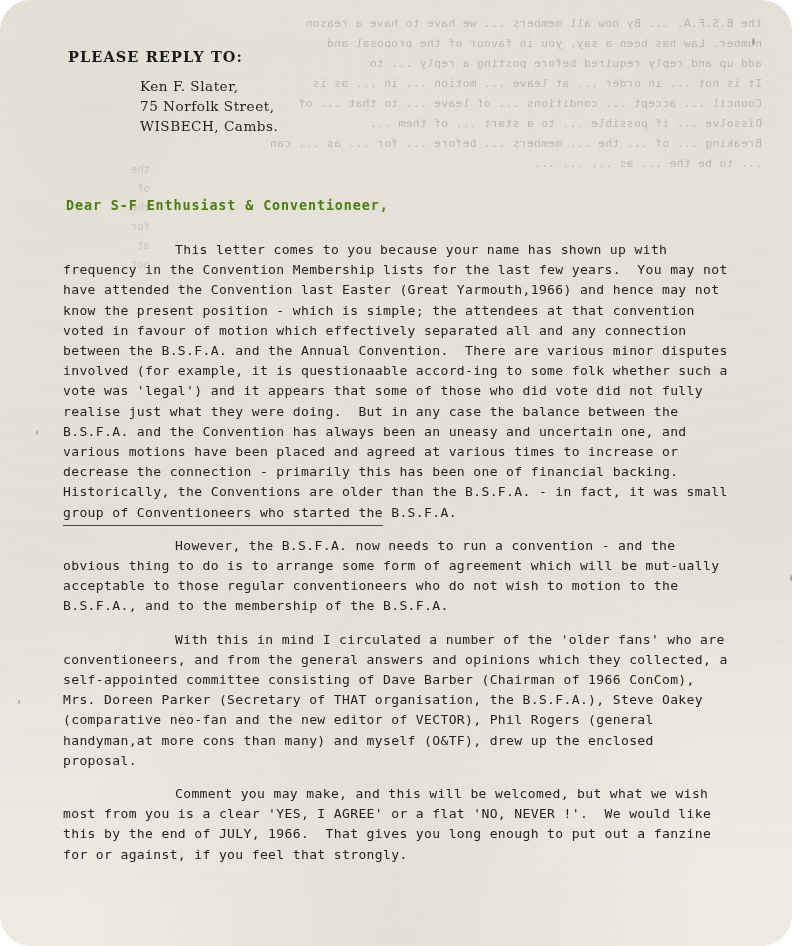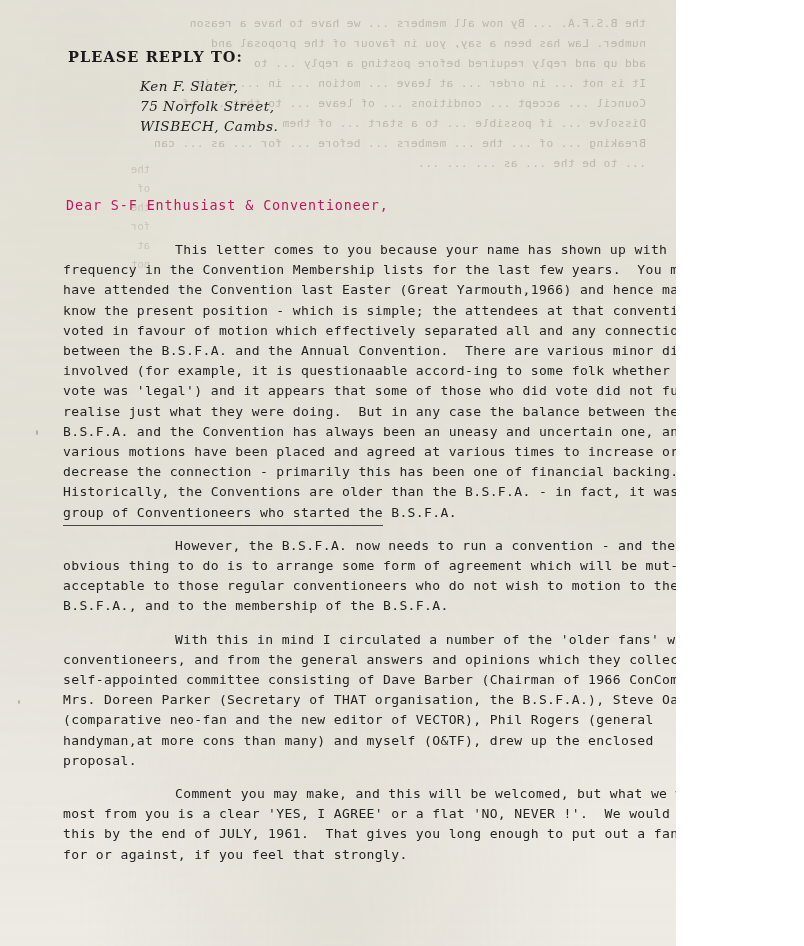--- a/index.html
+++ b/index.html
@@ -2,26 +2,27 @@
 <html><head>
 <meta charset="utf-8">
 <style>
   html, body {
     margin: 0;
     padding: 0;
     background: #ffffff;
   }
   .page {
     position: relative;
-    width: 676px;
+    width: 792px;
     height: 946px;
     background: #f3f1ec;
     overflow: hidden;
     font-family: "DejaVu Sans Mono", "Liberation Mono", monospace;
     color: #1b1b1b;
+    border-radius: 31px;
   }
   
   .grain {
     position: absolute;
     inset: 0;
     pointer-events: none;
     background:
       radial-gradient(ellipse at 12% 8%, rgba(180,170,150,0.20), rgba(255,255,255,0) 55%),
       radial-gradient(ellipse at 88% 6%, rgba(190,180,160,0.22), rgba(255,255,255,0) 50%),
       radial-gradient(ellipse at 50% 96%, rgba(185,175,155,0.18), rgba(255,255,255,0) 55%),
@@ -84,29 +85,29 @@
   .address {
     position: absolute;
     left: 140px;
     top: 76px;
     font-size: 13.6px;
     line-height: 20px;
     letter-spacing: 0.5px;
     font-family: "DejaVu Serif", serif;
     color: #1f1f1f;
     white-space: pre-line;
-    font-style: italic;
   }
   .salutation {
     position: absolute;
     left: 66px;
     top: 198px;
     font-size: 13.4px;
     letter-spacing: 0.9px;
-    color: #be185d;
+    color: #4d7c0f;
+    font-weight: bold;
   }
   .body {
     position: absolute;
     left: 63px;
     top: 240px;
     width: 686px;
     font-size: 13.05px;
     line-height: 20.2px;
     letter-spacing: 0.35px;
     color: #232323;
@@ -166,18 +167,18 @@
     <div class="address">Ken F. Slater,
 75 Norfolk Street,
 WISBECH, Cambs.</div>
 
     <div class="salutation">Dear S-F Enthusiast &amp; Conventioneer,</div>
 
     <div class="body">
       <p class="para"><span class="indent"></span><span>This letter comes to you because your name has shown up with frequency in the Convention Membership lists for the last few years.  You may not have attended the Convention last Easter (Great Yarmouth,1966) and hence may not know the present position - which is simple; the attendees at that convention voted in favour of motion which effectively separated all and any connection between the B.S.F.A. and the Annual Convention.  There are various minor disputes involved (for example, it is questionaable accord-ing to some folk whether such a vote was 'legal') and it appears that some of those who did vote did not fully realise just what they were doing.  But in any case the balance between the B.S.F.A. and the Convention has always been an uneasy and uncertain one, and various motions have been placed and agreed at various times to increase or decrease the connection - primarily this has been one of financial backing.  Historically, the Conventions are older than the B.S.F.A. - in fact, it was small group of Conventioneers who started the B.S.F.A.</span></p>
       <p class="para"><span class="indent"></span><span>However, the B.S.F.A. now needs to run a convention - and the obvious thing to do is to arrange some form of agreement which will be mut-ually acceptable to those regular conventioneers who do not wish to motion to the B.S.F.A., and to the membership of the B.S.F.A.</span></p>
       <p class="para"><span class="indent"></span><span>With this in mind I circulated a number of the 'older fans' who are conventioneers, and from the general answers and opinions which they collected, a self-appointed committee consisting of Dave Barber (Chairman of 1966 ConCom), Mrs. Doreen Parker (Secretary of THAT organisation, the B.S.F.A.), Steve Oakey (comparative neo-fan and the new editor of VECTOR), Phil Rogers (general handyman,at more cons than many) and myself (O&amp;TF), drew up the enclosed proposal.</span></p>
-      <p class="para"><span class="indent"></span><span>Comment you may make, and this will be welcomed, but what we wish most from you is a clear 'YES, I AGREE' or a flat 'NO, NEVER !'.  We would like this by the end of JULY, 1961.  That gives you long enough to put out a fanzine for or against, if you feel that strongly.</span></p>
+      <p class="para"><span class="indent"></span><span>Comment you may make, and this will be welcomed, but what we wish most from you is a clear 'YES, I AGREE' or a flat 'NO, NEVER !'.  We would like this by the end of JULY, 1966.  That gives you long enough to put out a fanzine for or against, if you feel that strongly.</span></p>
       <div class="strikeover"></div>
     </div>
 
   </div>
 </div>
 
 </body></html>

